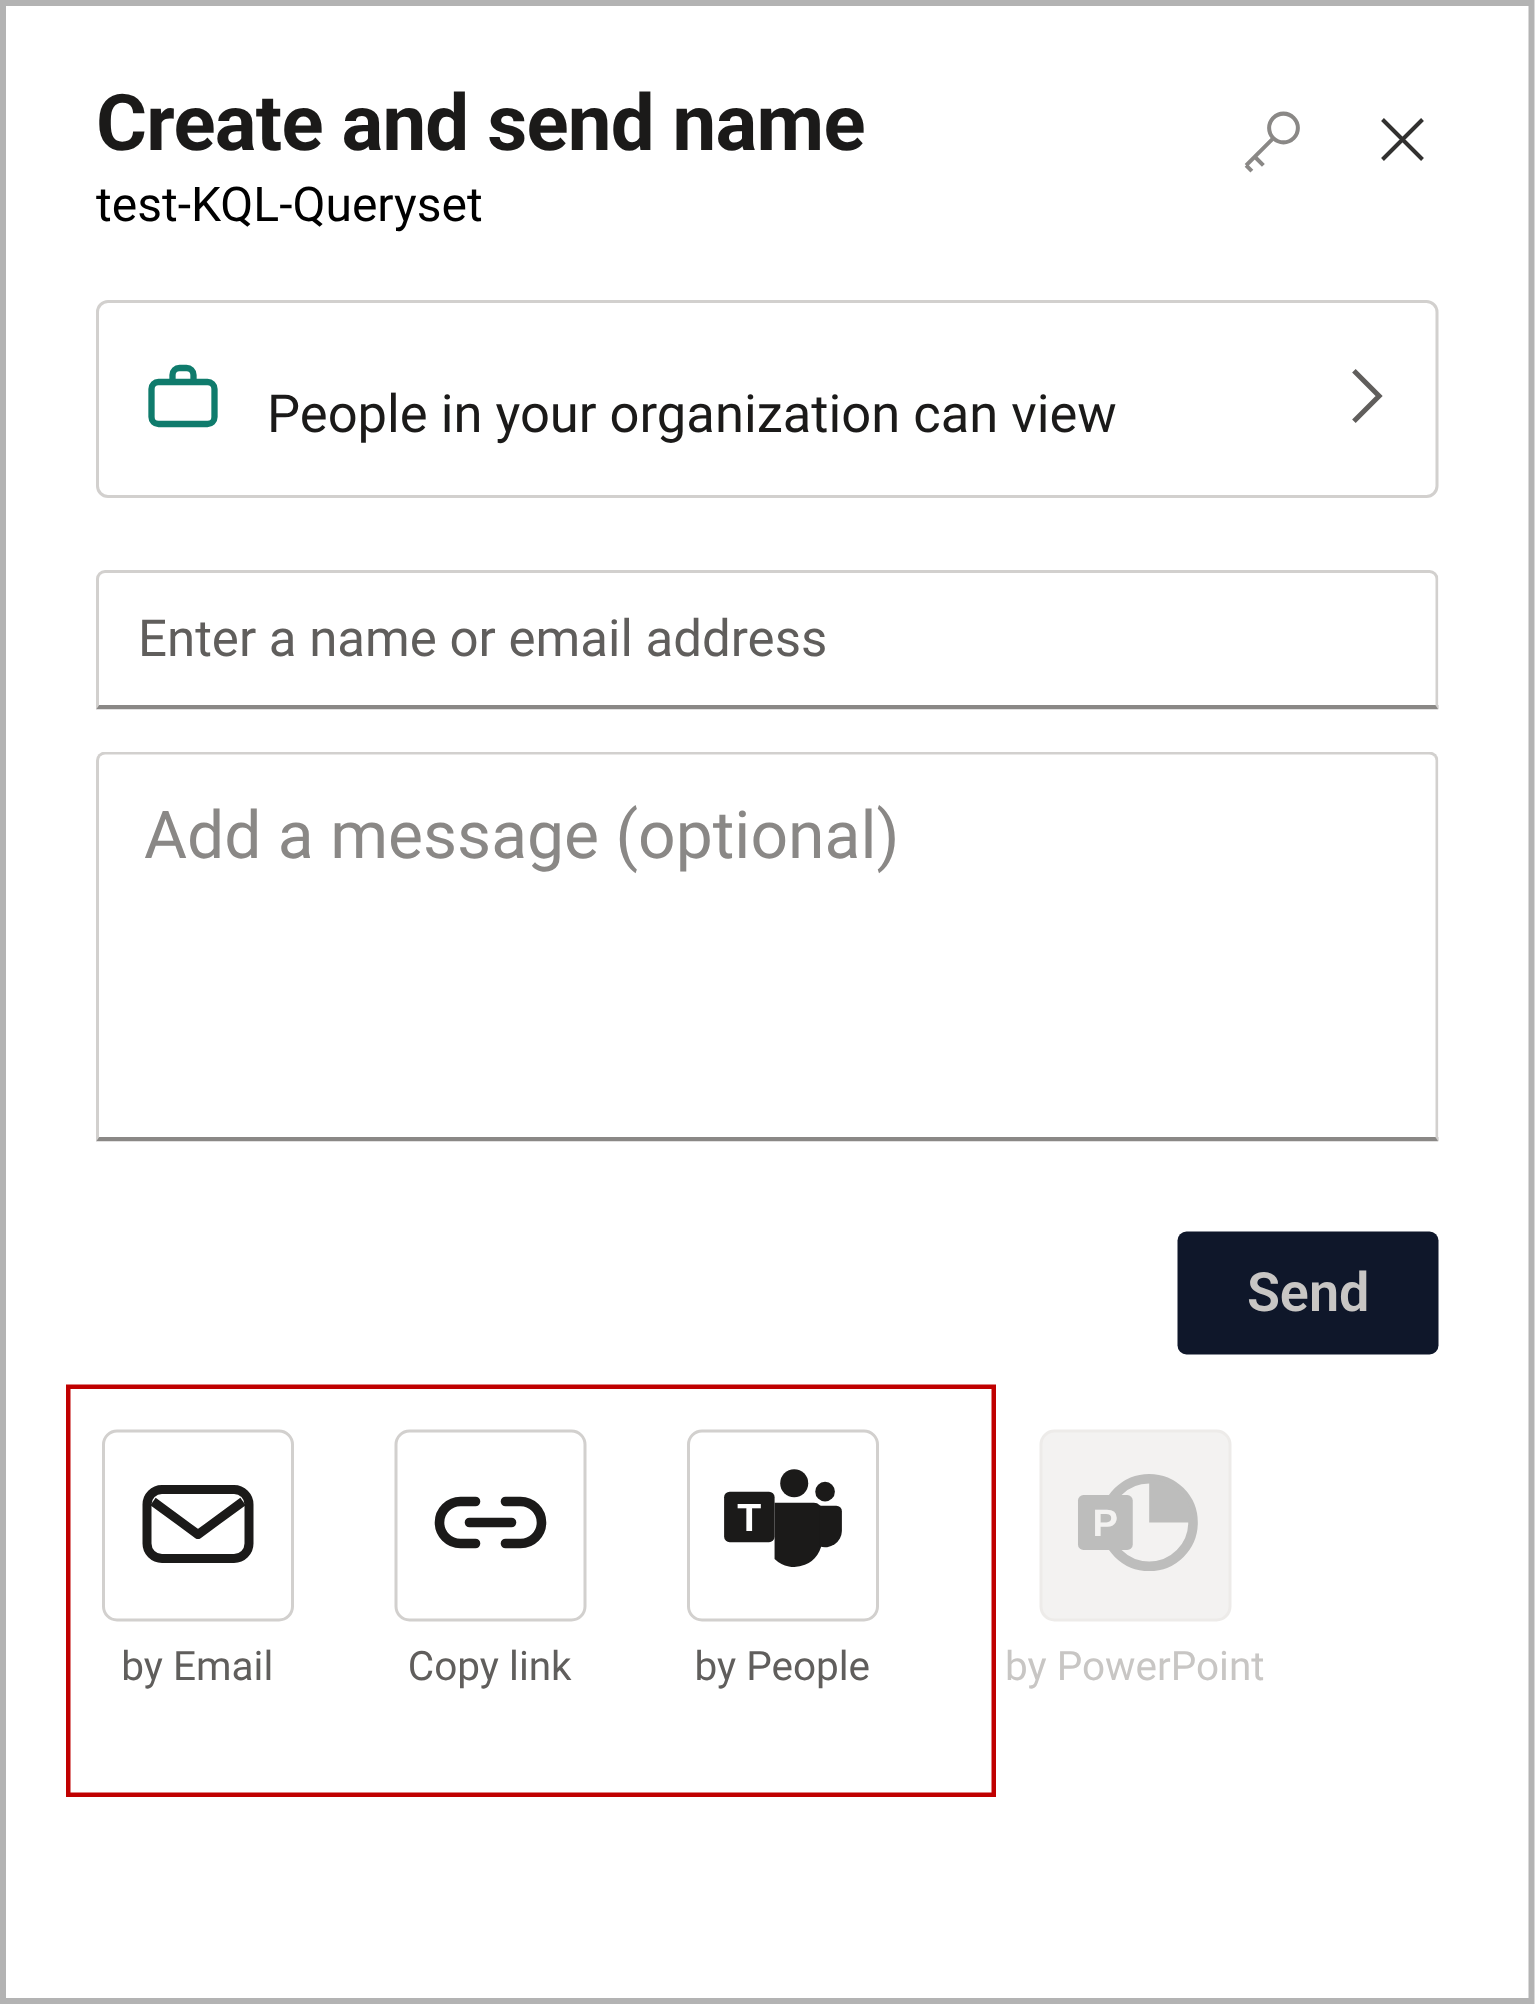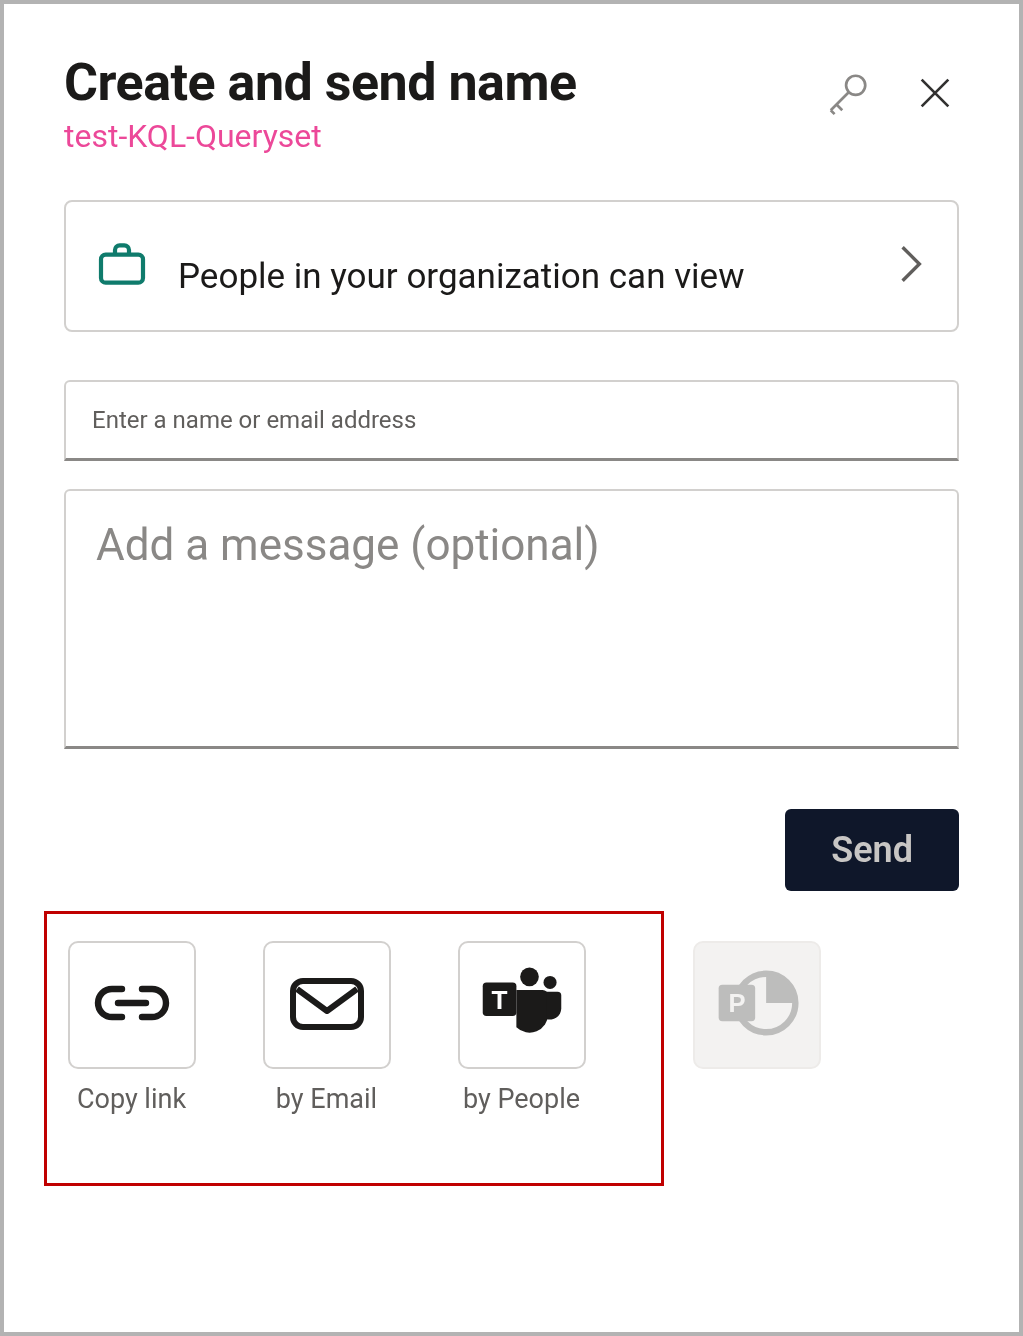--- a/index.html
+++ b/index.html
@@ -24,21 +24,21 @@
       font-size: 52px;
       font-weight: 700;
       color: #1b1a19;
       line-height: 1.1;
       margin-bottom: 6px;
       letter-spacing: -0.5px;
     }
     .subtitle {
       font-size: 32px;
       font-weight: 400;
-      color: #ec4899;
+      color: #000000;
     }
     .header-actions {
       display: flex;
       gap: 36px;
       align-items: center;
       padding-top: 12px;
     }
     .icon-btn {
       background: transparent;
       border: none;
@@ -65,21 +65,21 @@
       color: #1b1a19;
       line-height: 1.5;
       margin-top: 23px;
     }
     .name-input {
       width: 100%;
       border: 2px solid #d2d0ce;
       border-bottom: 3px solid #8a8886;
       border-radius: 6px 6px 0 0;
       padding: 24px 26px;
-      font-size: 24px;
+      font-size: 34px;
       color: #1b1a19;
       font-family: inherit;
       margin-bottom: 28px;
     }
     .name-input::placeholder { color: #605e5c; }
     .message-input {
       width: 100%;
       min-height: 260px;
       border: 2px solid #d2d0ce;
       border-bottom: 3px solid #8a8886;
@@ -202,38 +202,38 @@
 <div class="send-row">
   <button class="send-btn">Send</button>
 </div>
 
 <div class="share-row">
   <div class="highlight-box"></div>
 
   <div class="share-option">
     <div class="share-tile">
       <span>
-        <svg width="76" height="44" viewBox="0 0 38 22" fill="none" stroke="#1b1a19" stroke-width="3.2" stroke-linecap="round">
-          <path d="M14 4 H9 a7 7 0 0 0 0 14 h5 M24 4 h5 a7 7 0 0 1 0 14 h-5 M12 11 h14"></path>
-        </svg>
-      </span>
-    </div>
-    <div class="share-label">Copy link</div>
-  </div>
-
-  <div class="share-option">
-    <div class="share-tile">
-      <span>
         <svg width="80" height="60" viewBox="0 0 40 30" fill="none" stroke="#1b1a19" stroke-width="3" stroke-linejoin="round">
           <rect x="3" y="4" width="34" height="23" rx="5"></rect>
           <path d="M5 8 L20 19 L35 8"></path>
         </svg>
       </span>
     </div>
     <div class="share-label">by Email</div>
+  </div>
+
+  <div class="share-option">
+    <div class="share-tile">
+      <span>
+        <svg width="76" height="44" viewBox="0 0 38 22" fill="none" stroke="#1b1a19" stroke-width="3.2" stroke-linecap="round">
+          <path d="M14 4 H9 a7 7 0 0 0 0 14 h5 M24 4 h5 a7 7 0 0 1 0 14 h-5 M12 11 h14"></path>
+        </svg>
+      </span>
+    </div>
+    <div class="share-label">Copy link</div>
   </div>
 
   <div class="share-option">
     <div class="share-tile">
       <span>
         <svg width="86" height="80" viewBox="0 0 46 42" fill="#1b1a19">
           <rect x="2" y="10" width="18" height="18" rx="2"></rect>
           <text x="11" y="24" font-family="Segoe UI, Arial" font-size="14" font-weight="700" fill="#fff" text-anchor="middle">T</text>
           <circle cx="27" cy="7" r="5"></circle>
           <circle cx="38" cy="10" r="3.5"></circle>
@@ -249,14 +249,15 @@
     <div class="share-tile disabled">
       <span>
         <svg width="84" height="80" viewBox="0 0 46 42" fill="#bdbdbc">
           <circle cx="28" cy="21" r="16" fill="none" stroke="#bdbdbc" stroke-width="3.5"></circle>
           <path d="M28 5 v16 h16 A16 16 0 0 0 28 5 z"></path>
           <rect x="2" y="11" width="20" height="20" rx="2"></rect>
           <text x="12" y="26" font-family="Segoe UI, Arial" font-size="14" font-weight="700" fill="#f3f2f1" text-anchor="middle">P</text>
         </svg>
       </span>
     </div>
+    <div class="share-label disabled">by PowerPoint</div>
   </div>
 </div>
 
 </body></html>

